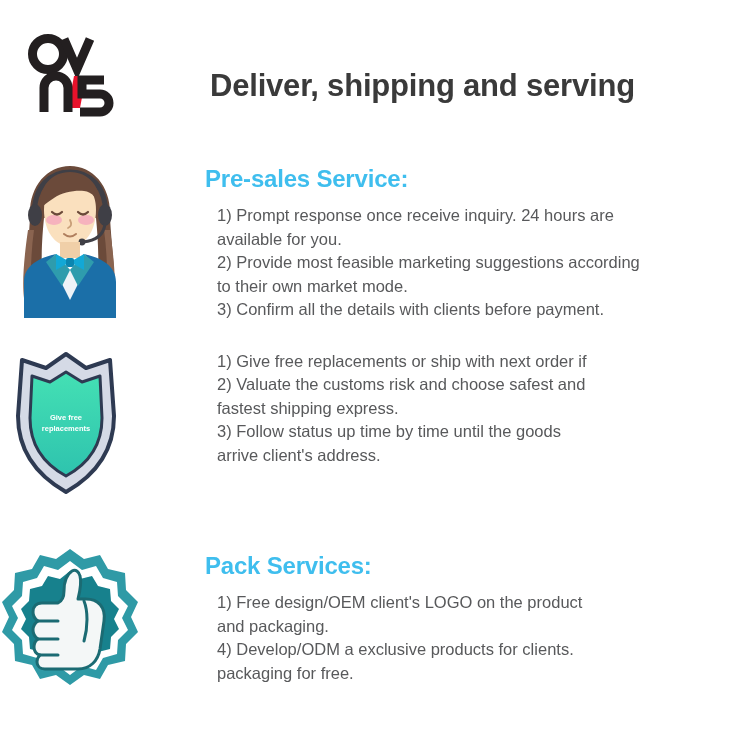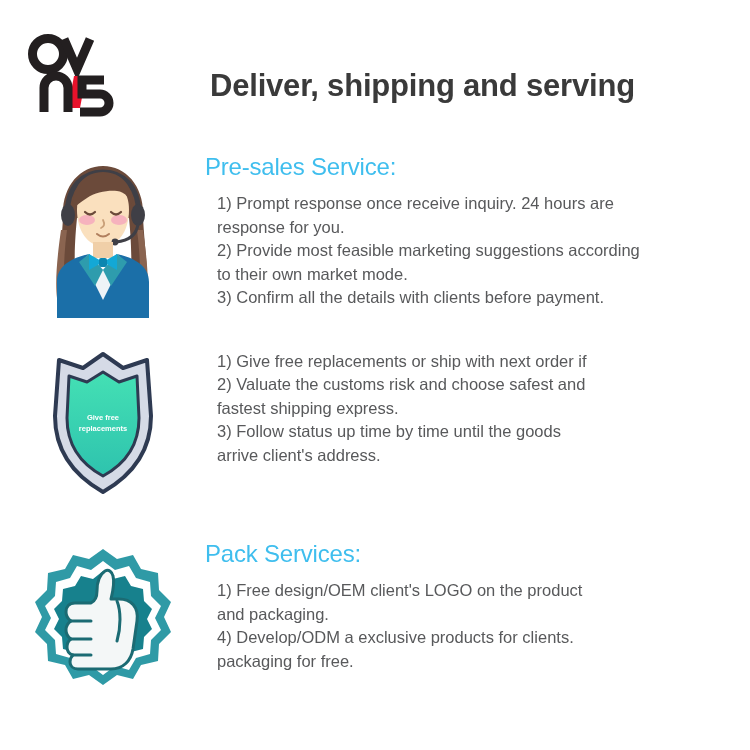--- a/index.html
+++ b/index.html
@@ -51,33 +51,33 @@
     align-items: flex-start;
   }
   .sec-1 { top: 150px; }
   .sec-2 { top: 338px; }
   .sec-3 { top: 537px; }
 
   .icon-col {
     width: 205px;
     flex: 0 0 205px;
     display: flex;
-    justify-content: center;
+    justify-content: flex-start;
     padding-top: 8px;
   }
   .text-col {
     flex: 1 1 auto;
     padding-right: 18px;
   }
 
   .sec-heading {
     font-size: 24px;
-    font-weight: normal;
+    font-weight: bold;
     color: #3fbeee;
-    margin: 4px 0 6px 0;
+    margin: 16px 0 6px 0;
     line-height: 1.1;
     letter-spacing: -0.2px;
   }
   .sec-body {
     font-size: 16.5px;
     line-height: 1.42;
     color: #58595b;
     margin: 12px;
   }
   .sec-body .line { display: block; }
@@ -161,21 +161,21 @@
 
       <path d="M70 104 L56 96 L56 112 Z" fill="#13a8d6"></path>
       <path d="M70 104 L84 96 L84 112 Z" fill="#13a8d6"></path>
       <rect x="66" y="100" width="8" height="9" rx="2" fill="#0b86b0"></rect>
     </svg>
   </div>
   <div class="text-col">
     <div class="sec-heading">Pre-sales Service:</div>
     <p class="sec-body">
       <span class="line">1) Prompt response once receive inquiry. 24 hours are</span>
-      <span class="line">response for you.</span>
+      <span class="line">available for you.</span>
       <span class="line">2) Provide most feasible marketing suggestions according</span>
       <span class="line">to their own market mode.</span>
       <span class="line">3) Confirm all the details with clients before payment.</span>
     </p>
   </div>
 </div>
 
 <div class="section sec-2">
   <div class="icon-col">
     <svg width="132" height="155" viewBox="0 0 132 155" xmlns="http://www.w3.org/2000/svg">

